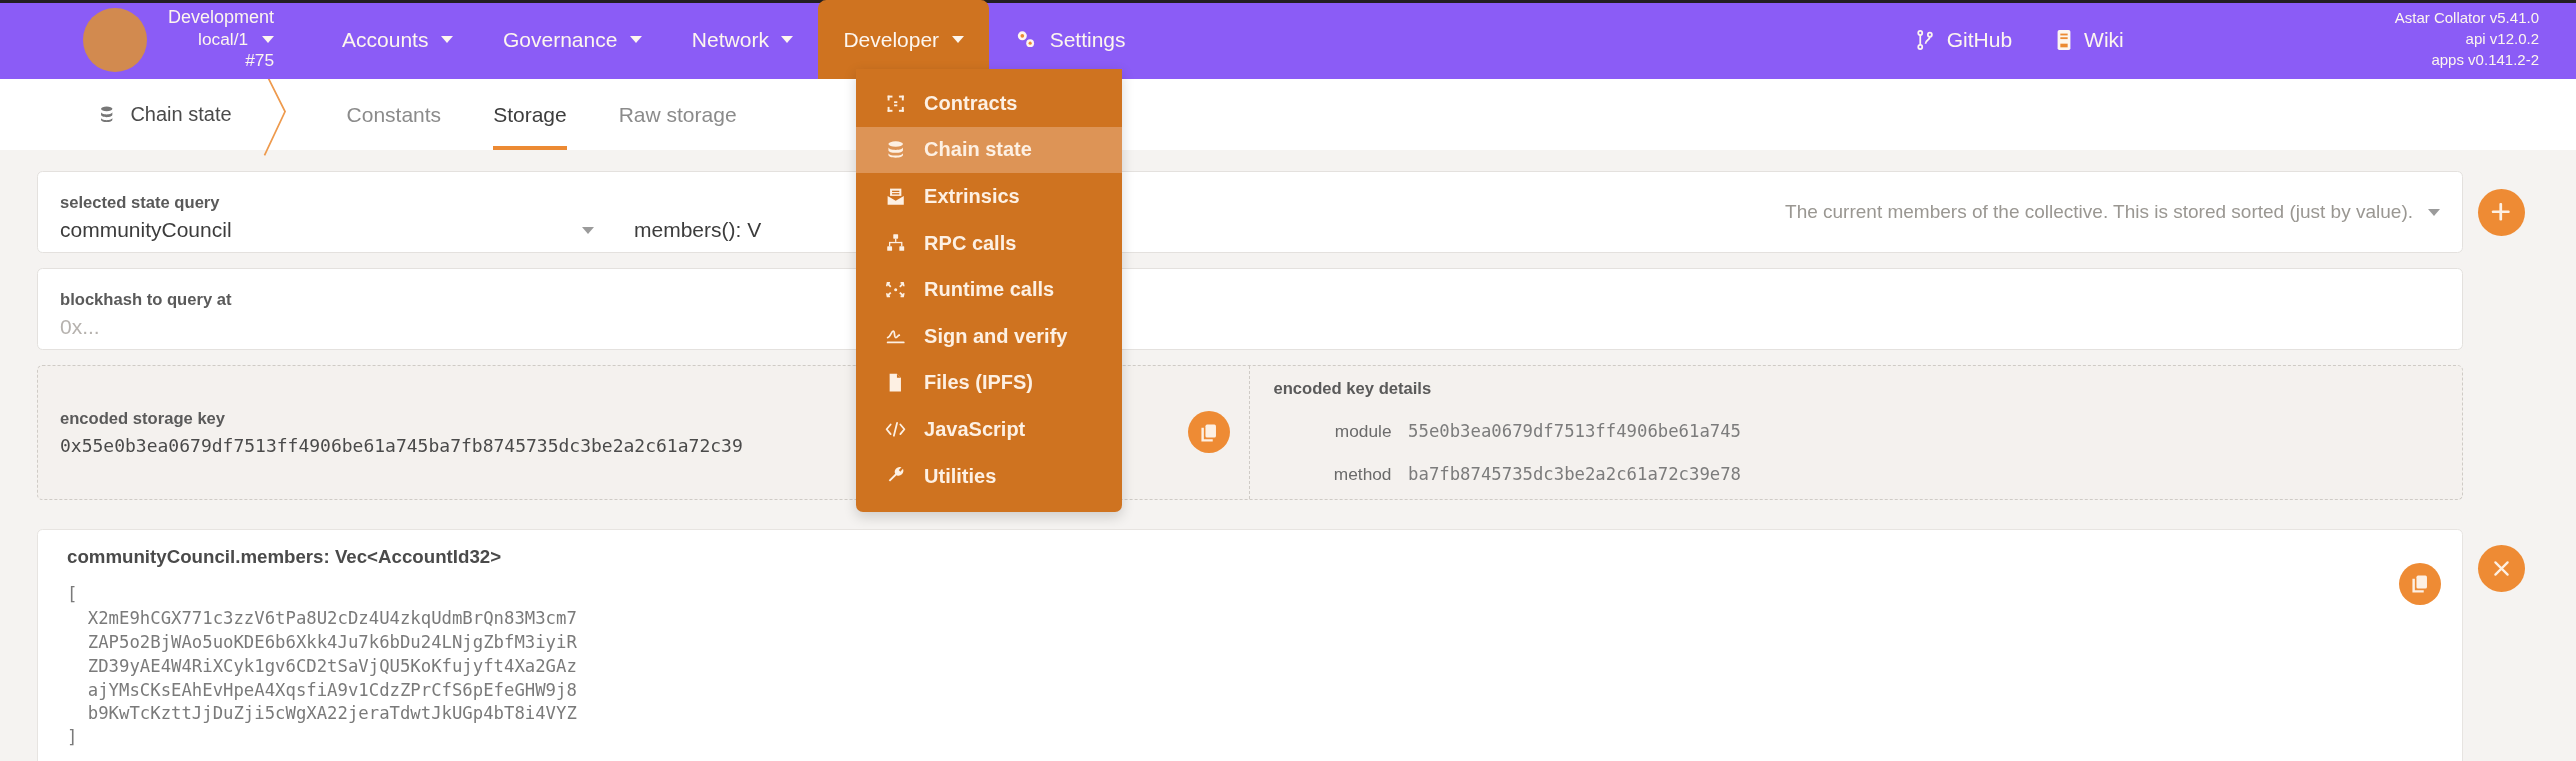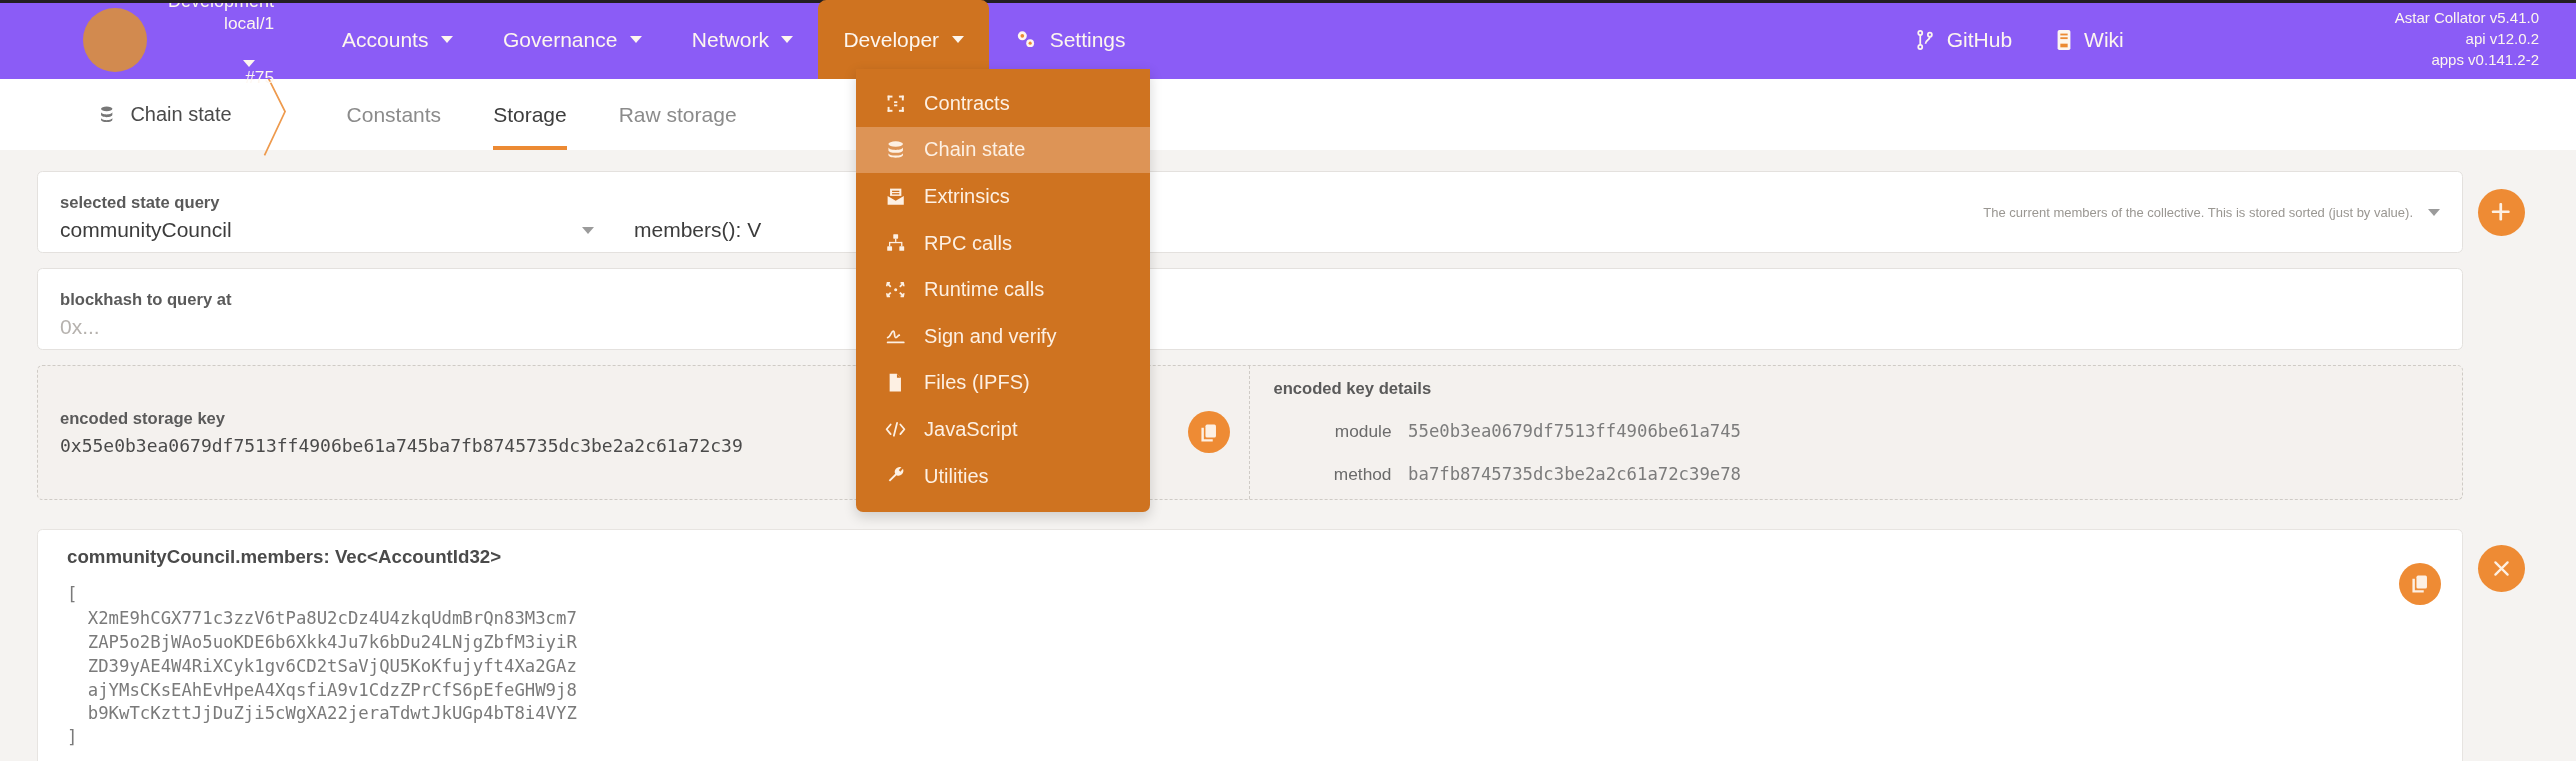--- a/index.html
+++ b/index.html
@@ -30,21 +30,21 @@
   .chain-info {
     margin-left: 21px;
     text-align: right;
     color: #fdf6ef;
     line-height: 1.22;
     font-size: 17.3px;
     display: flex; flex-direction: column; align-items: flex-end;
     cursor: pointer;
   }
   .chain-info .cname { font-size: 18px; }
-  .chain-mid { display:flex; align-items:center; gap:26px;flex-direction:column; }
+  .chain-mid { display:flex; align-items:center; gap:14px; }
   .caret {
     width: 0; height: 0;
     border-left: 7.6px solid transparent;
     border-right: 7.6px solid transparent;
     border-top: 8.3px solid #fdf6ef;
     display:inline-block;
   }
   .caret.sm {
     border-left-width: 6.2px; border-right-width: 6.2px; border-top-width: 7px;
   }
@@ -77,26 +77,27 @@
   }
   .ver-block {
     color:#fdf6ef; font-size: 15px; text-align: right; line-height: 1.38;
     margin-left: 228px;
   }
 
   
   .dropdown {
     position: absolute;
     left: 856px; top: 69px;
-    width: 294px;
+    width: 266px;
     background: #cf7320;
     border-radius: 0 0 7px 7px;
     padding: 11px 0 12.5px 0;
     z-index: 60;
     box-shadow: 0 4.2px 12.5px rgba(0,0,0,0.16);
+    font-weight: bold;
   }
   .dd-item {
     display: flex; align-items: center; gap: 16.6px;
     padding: 11.8px 0 11.8px 28px;
     color: #fdf0e3;
     font-size: 20px;
     cursor: pointer;
   }
   .dd-item.sel { background: #dd9456; }
   .dd-item .ic { width: 23.5px; display:flex; justify-content:center; align-items:center; }
@@ -177,21 +178,21 @@
     border-left: 6.2px solid transparent;
     border-right: 6.2px solid transparent;
     border-top: 7px solid #9b9b9b;
     margin-left: 15px;
     flex:0 0 auto;
   }
 
   .col-module { width: 574px; }
   .col-method { flex: 1 1 auto; min-width: 0; }
   .col-desc { margin-left:auto; display:flex; align-items:center; padding-right: 22px; }
-  .desc-text { font-size: 13px; color:#9a9792; white-space:nowrap; }
+  .desc-text { font-size: 19px; color:#9a9792; white-space:nowrap; }
 
   .round-btn {
     width: 47px; height: 47px; border-radius: 50%;
     background: #ee8b34;
     display:flex; align-items:center; justify-content:center;
     color:#fdf0e3; flex: 0 0 auto; cursor: pointer;
     border: none;
   }
   .round-btn.sm { width: 42px; height: 42px; }
   .plus-holder { width: 76px; display:flex; justify-content:center; align-items:center; height:82px; }

